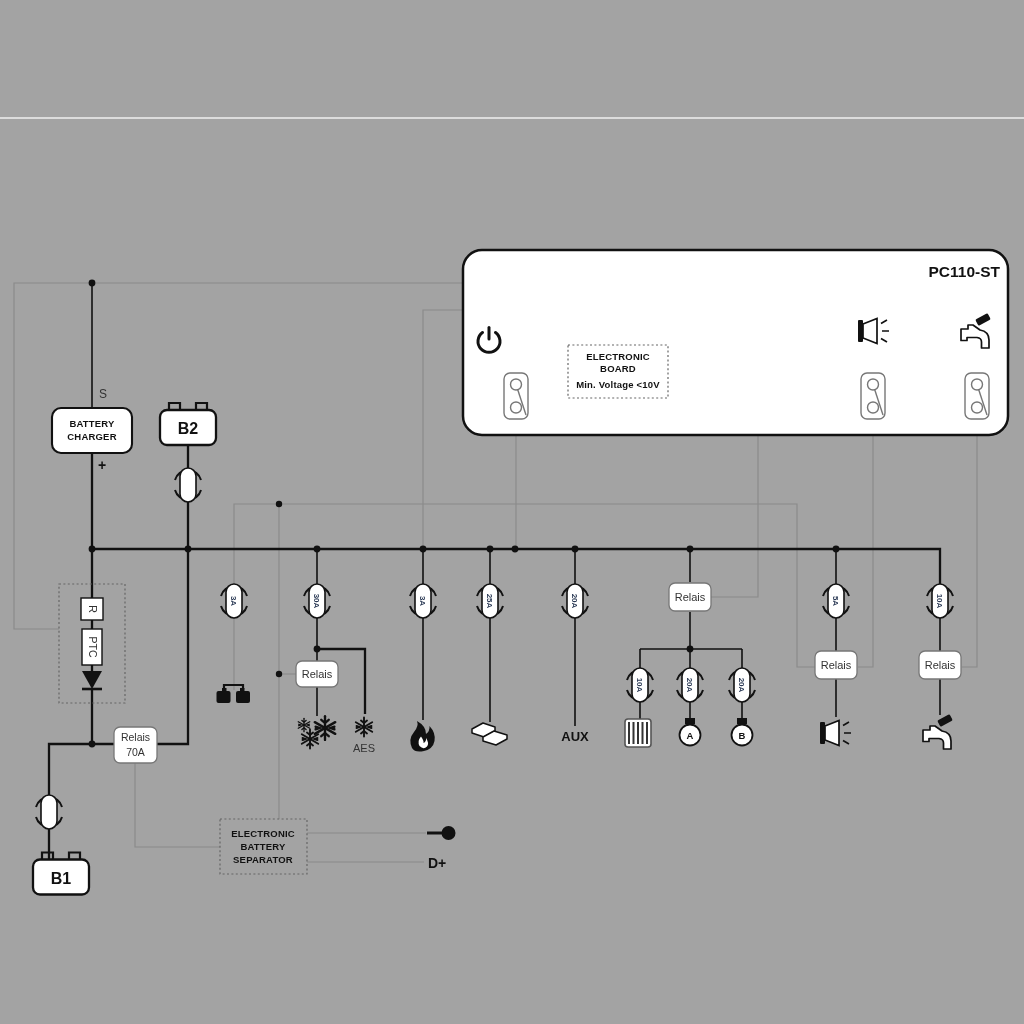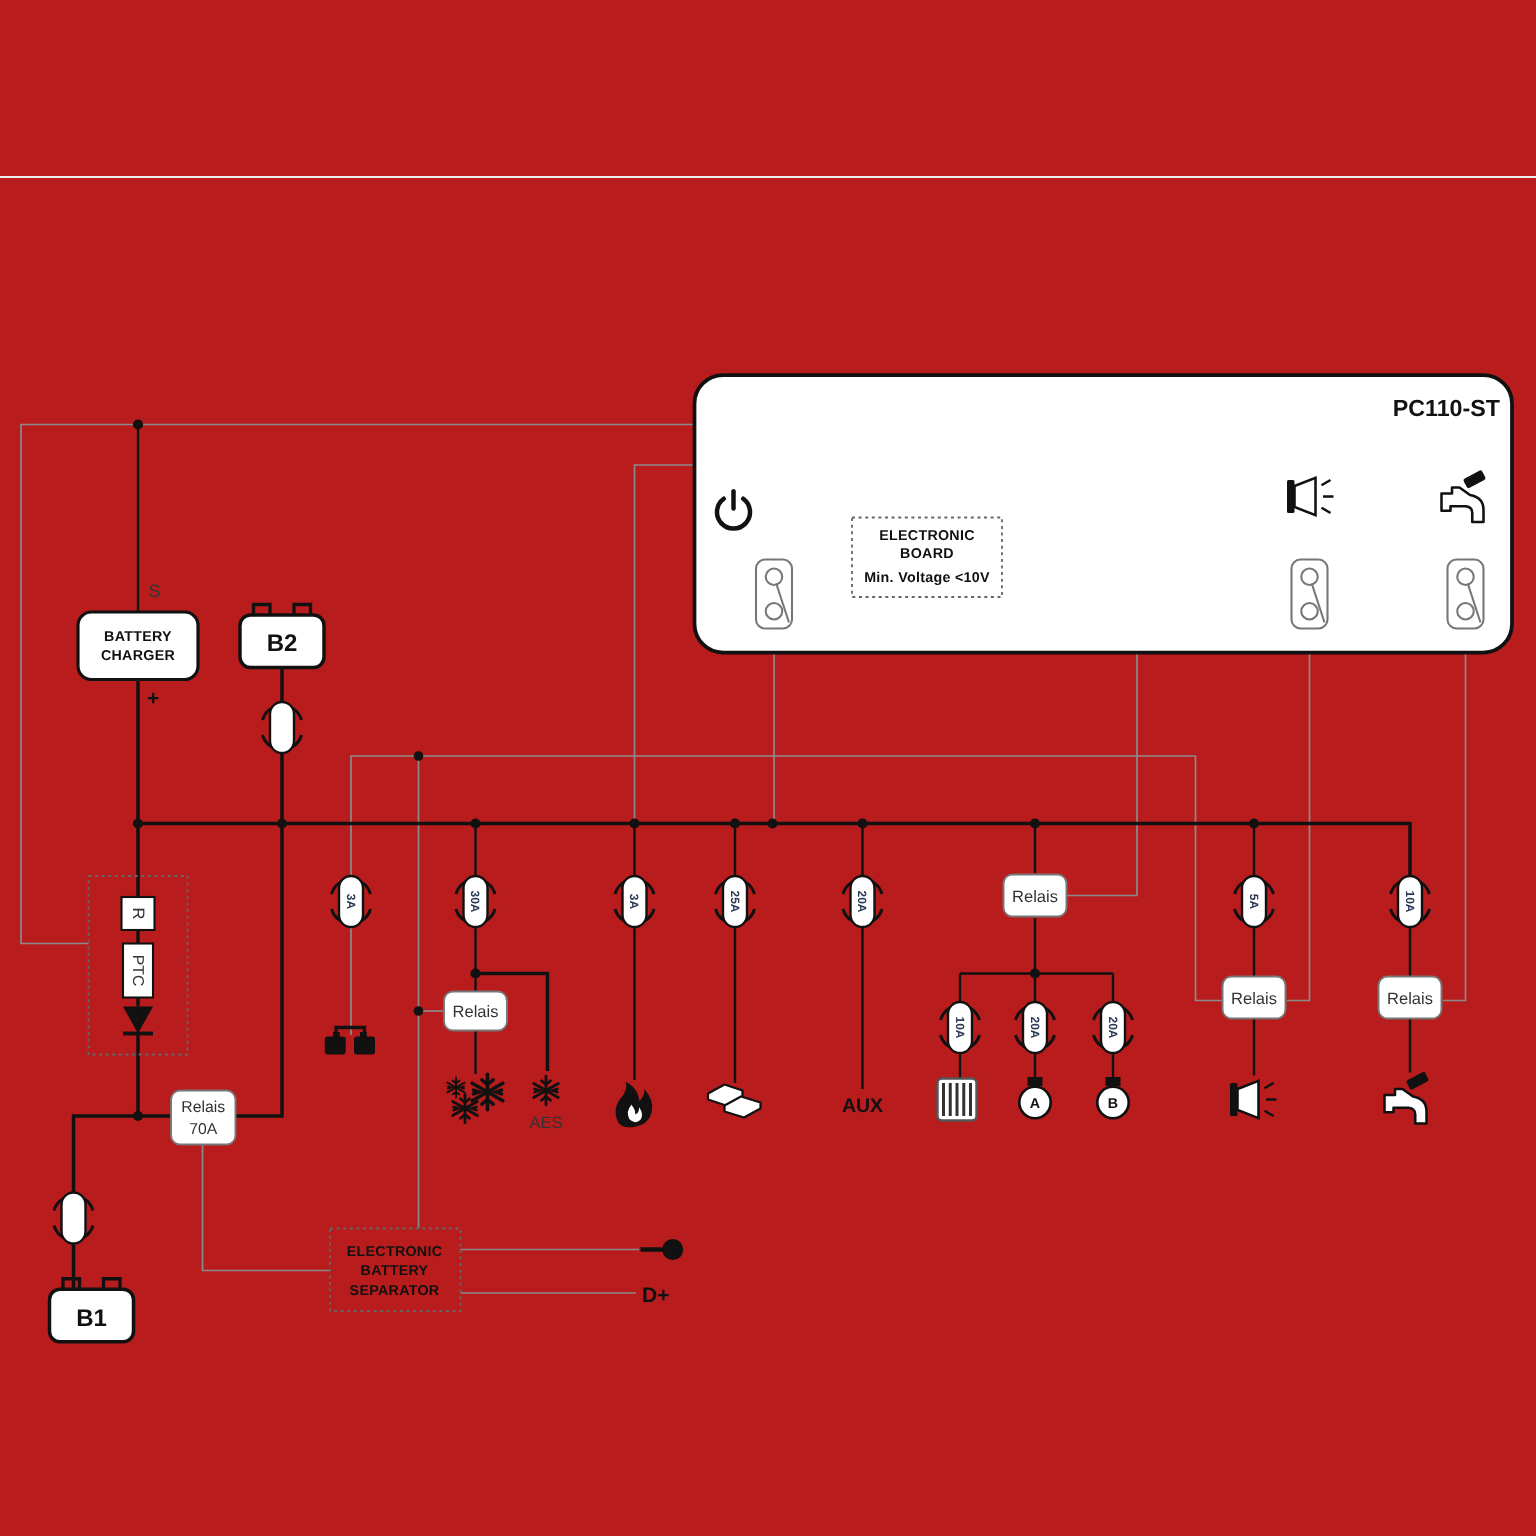--- a/index.html
+++ b/index.html
@@ -1,16 +1,16 @@
 <!DOCTYPE html>
 <html><head>
 <meta charset="utf-8">
 <style>
   html,body{margin:0;padding:0;background:#fff;}
-  #stage{position:relative;width:1024px;height:1024px;background:#b91c1c;overflow:hidden;}
+  #stage{position:relative;width:1024px;height:1024px;background:#a3a3a3;overflow:hidden;}
   svg{position:absolute;left:0;top:0;}
   text{font-family:"Liberation Sans",sans-serif;fill:#111;}
   .t8{font-size:8px;font-weight:bold;fill:#2b3a55;}
   .t9{font-size:9.5px;font-weight:bold;letter-spacing:.2px;}
   .t10{font-size:10.5px;font-weight:400;fill:#333;}
   .t11{font-size:11px;font-weight:400;fill:#333;}
   .t12{font-size:12px;font-weight:400;fill:#333;}
   .t13{font-size:13px;font-weight:bold;}
   .t14{font-size:14px;font-weight:bold;}
   .t15{font-size:15.5px;font-weight:bold;}

